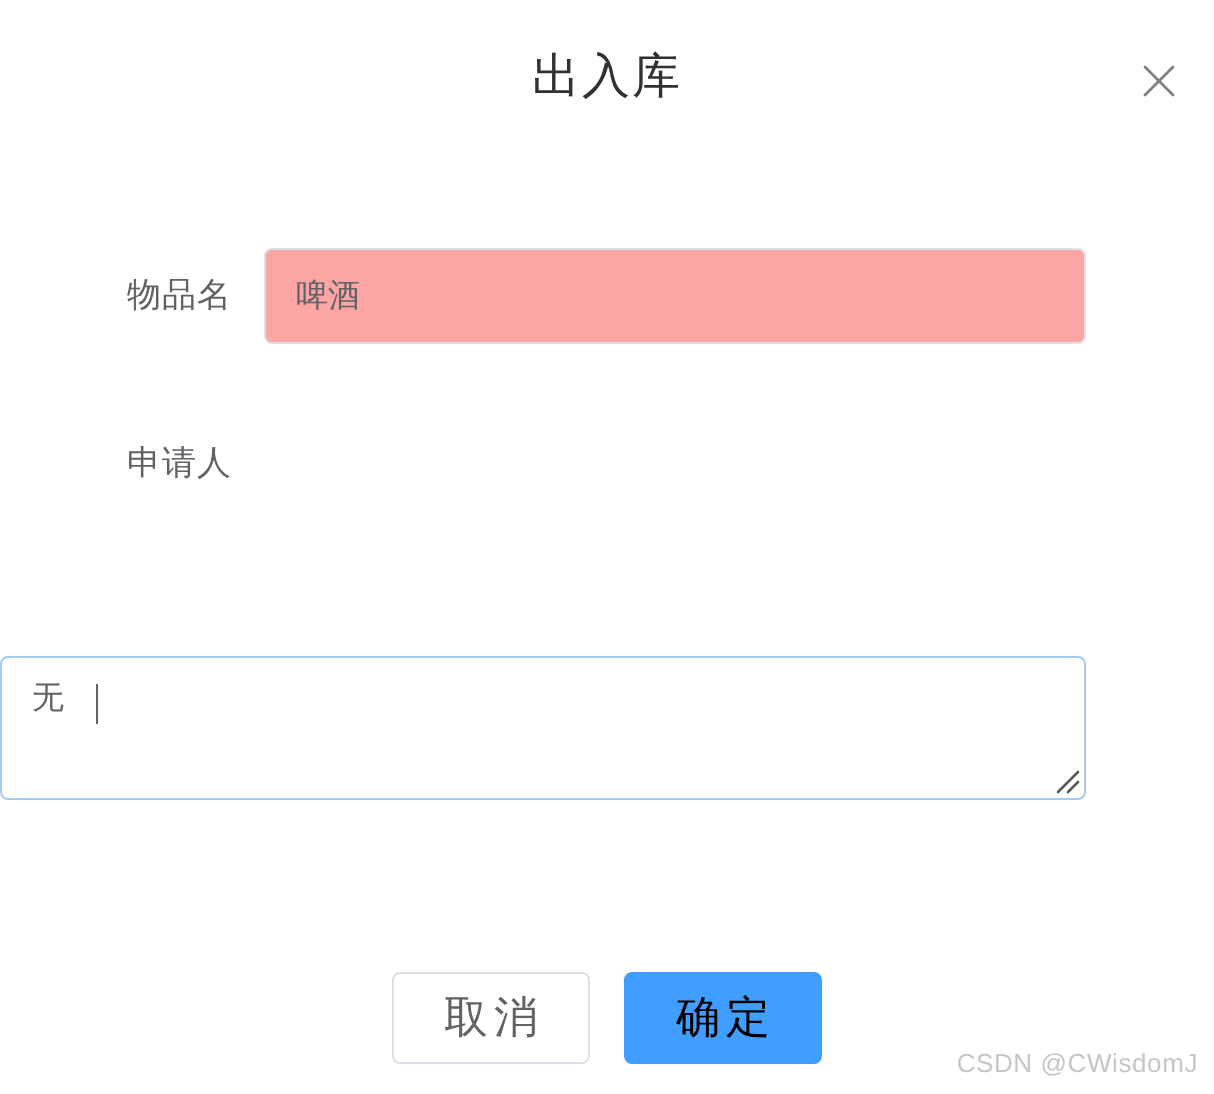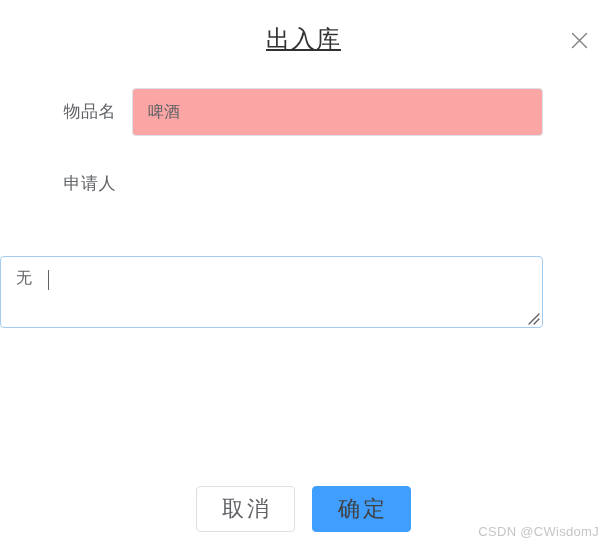--- a/index.html
+++ b/index.html
@@ -35,21 +35,20 @@
     position: absolute;
     top: 22px;
     left: 0;
     right: 0;
     text-align: center;
     font-size: 24px;
     color: #303133;
     letter-spacing: 1px;
     line-height: 34px;
     user-select: none;
-    text-decoration: underline;
   }
   .close-button {
     position: absolute;
     top: 24px;
     right: 12px;
     width: 32px;
     height: 32px;
     display: flex;
     align-items: center;
     justify-content: center;
@@ -65,20 +64,21 @@
     position: absolute;
     top: 88px;
     left: 0;
     right: 0;
   }
   .form-row {
     display: flex;
     align-items: flex-end;
     margin-bottom: 24px;
     padding-right: 64px;
+    margin-top: 36px;
   }
   .form-label {
     width: 132px;
     flex: 0 0 132px;
     text-align: right;
     padding-right: 16px;
     box-sizing: border-box;
     font-size: 17px;
     color: #606266;
     line-height: 48px;
@@ -165,21 +165,21 @@
     line-height: 44px;
   }
   .el-button--default {
     background: #ffffff;
     border: 1px solid #dcdfe6;
     color: #606266;
   }
   .el-button--primary {
     background: #409eff;
     border: 1px solid #409eff;
-    color: #404040;
+    color: #000000;
   }
 
   
   .watermark {
     position: absolute;
     right: 8px;
     bottom: 8px;
     font-size: 13px;
     color: #c6c6c6;
     letter-spacing: 0.3px;

